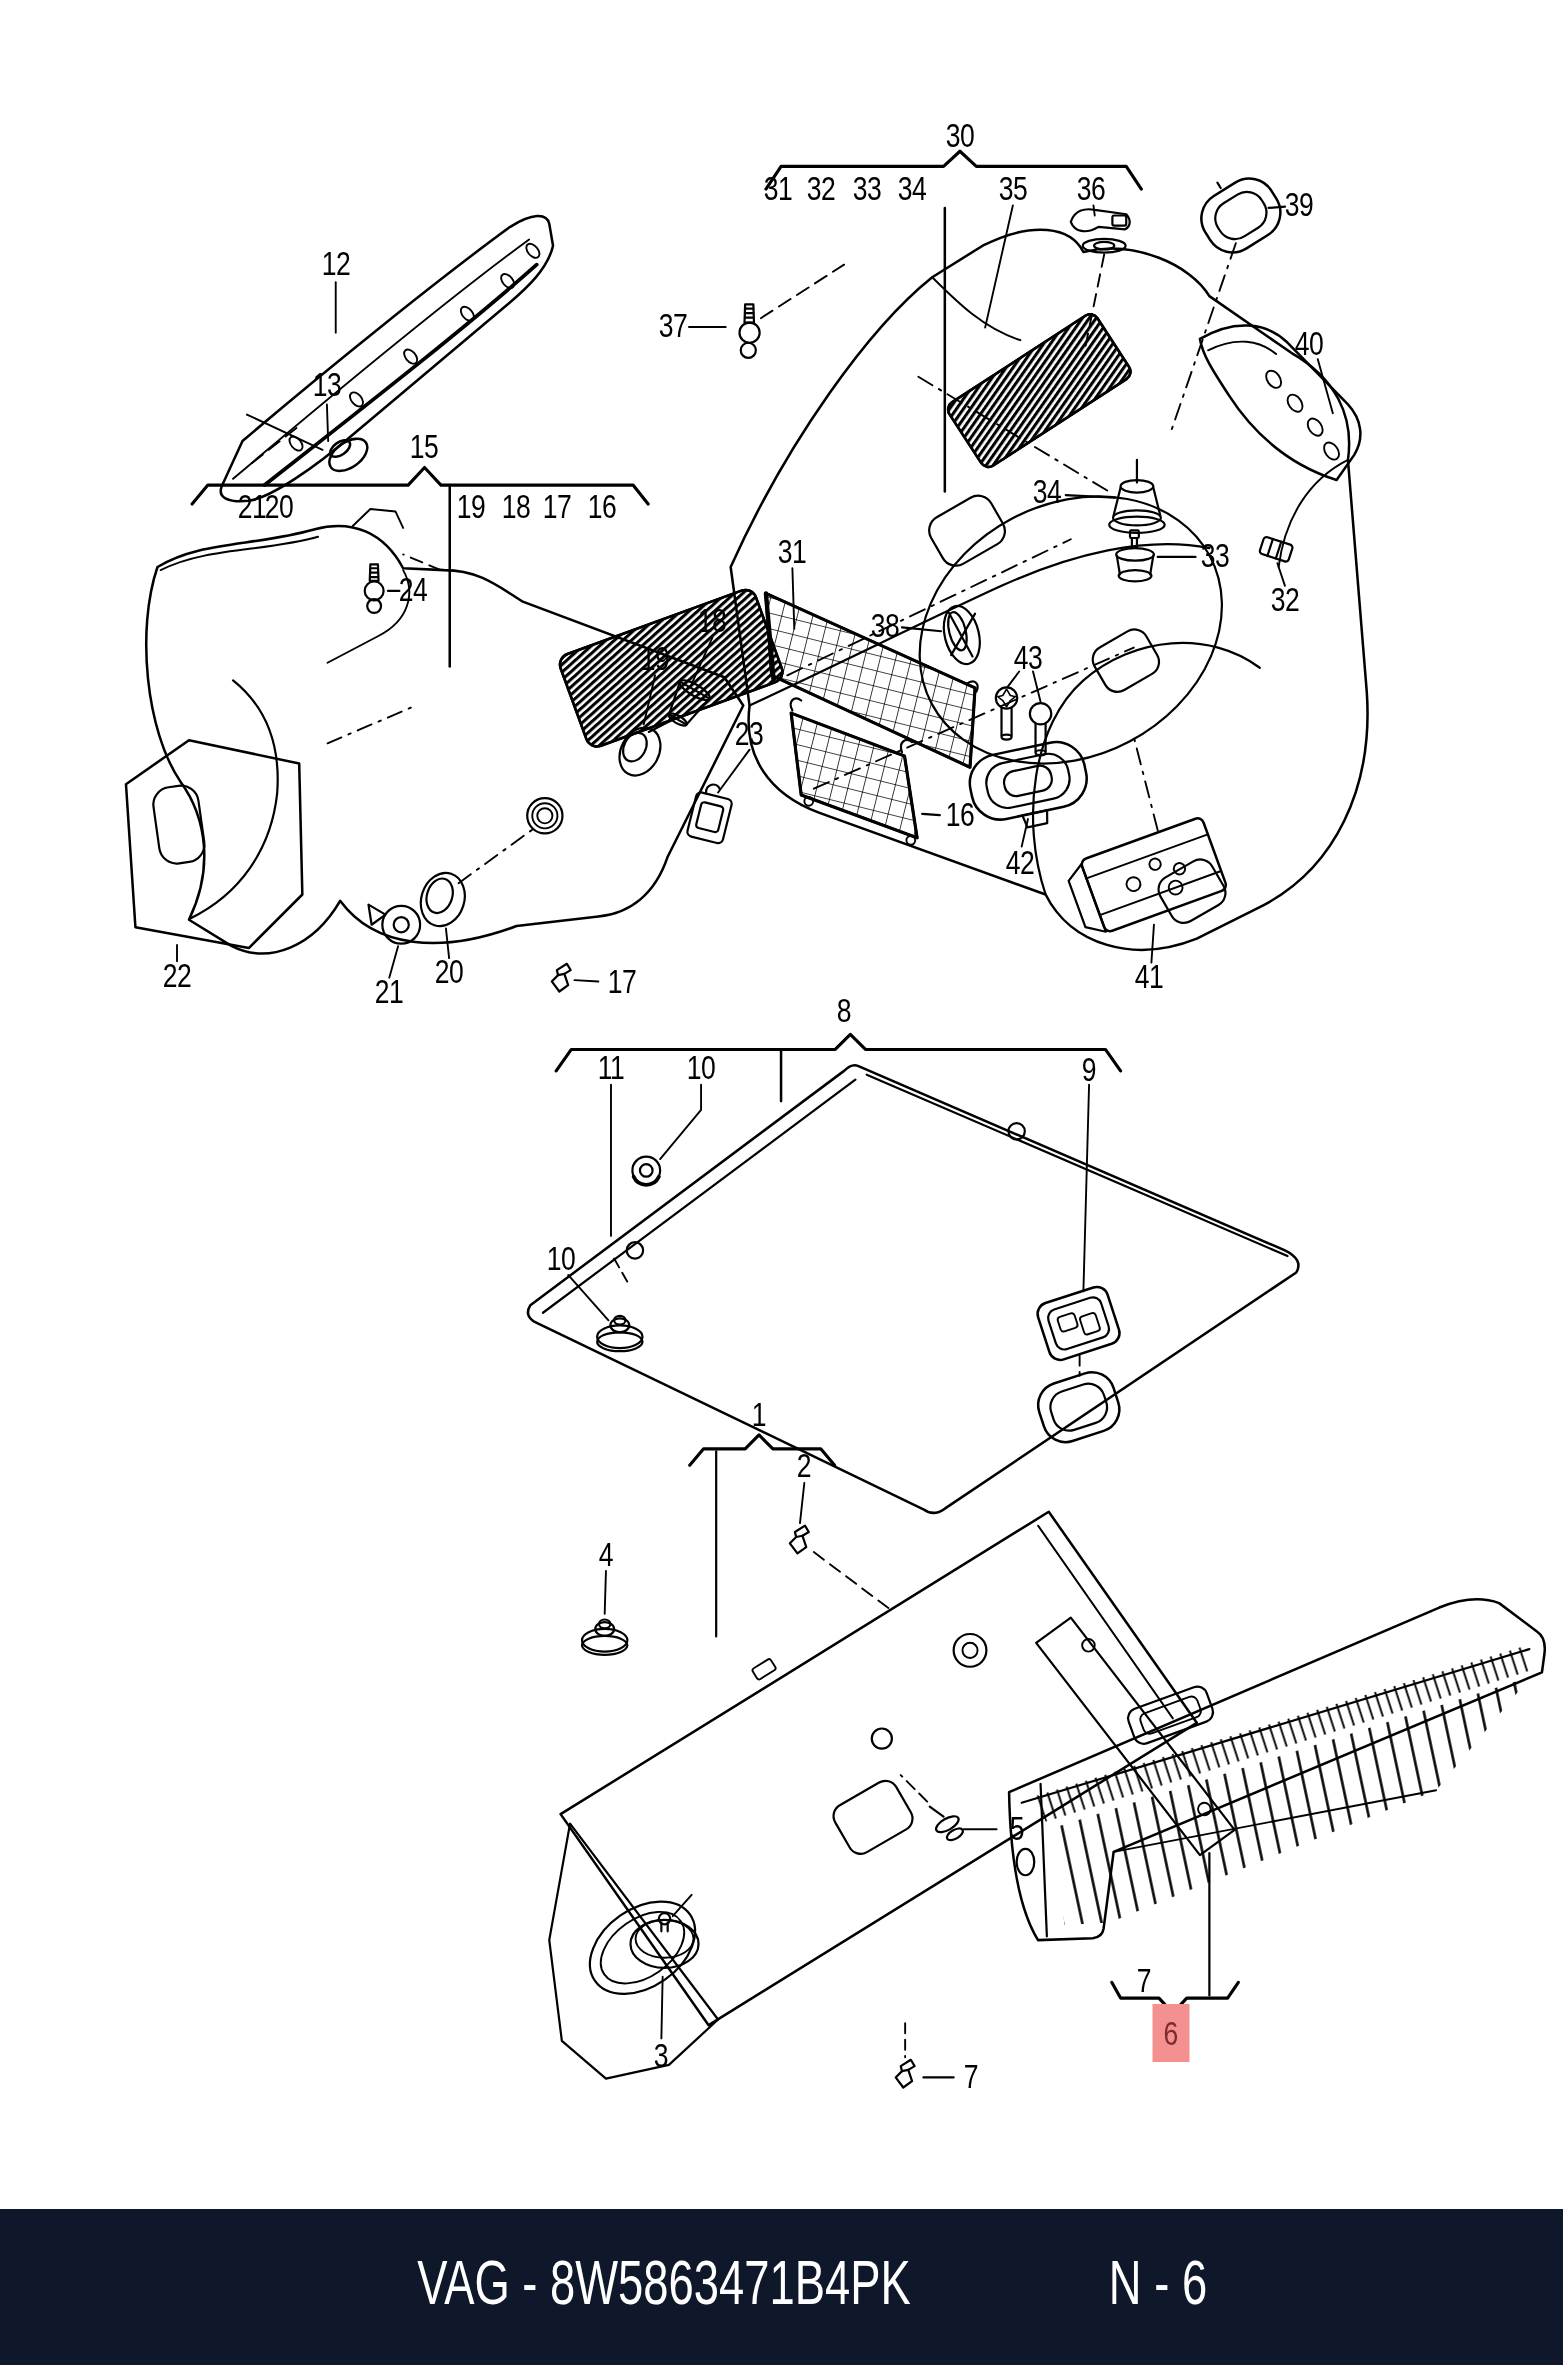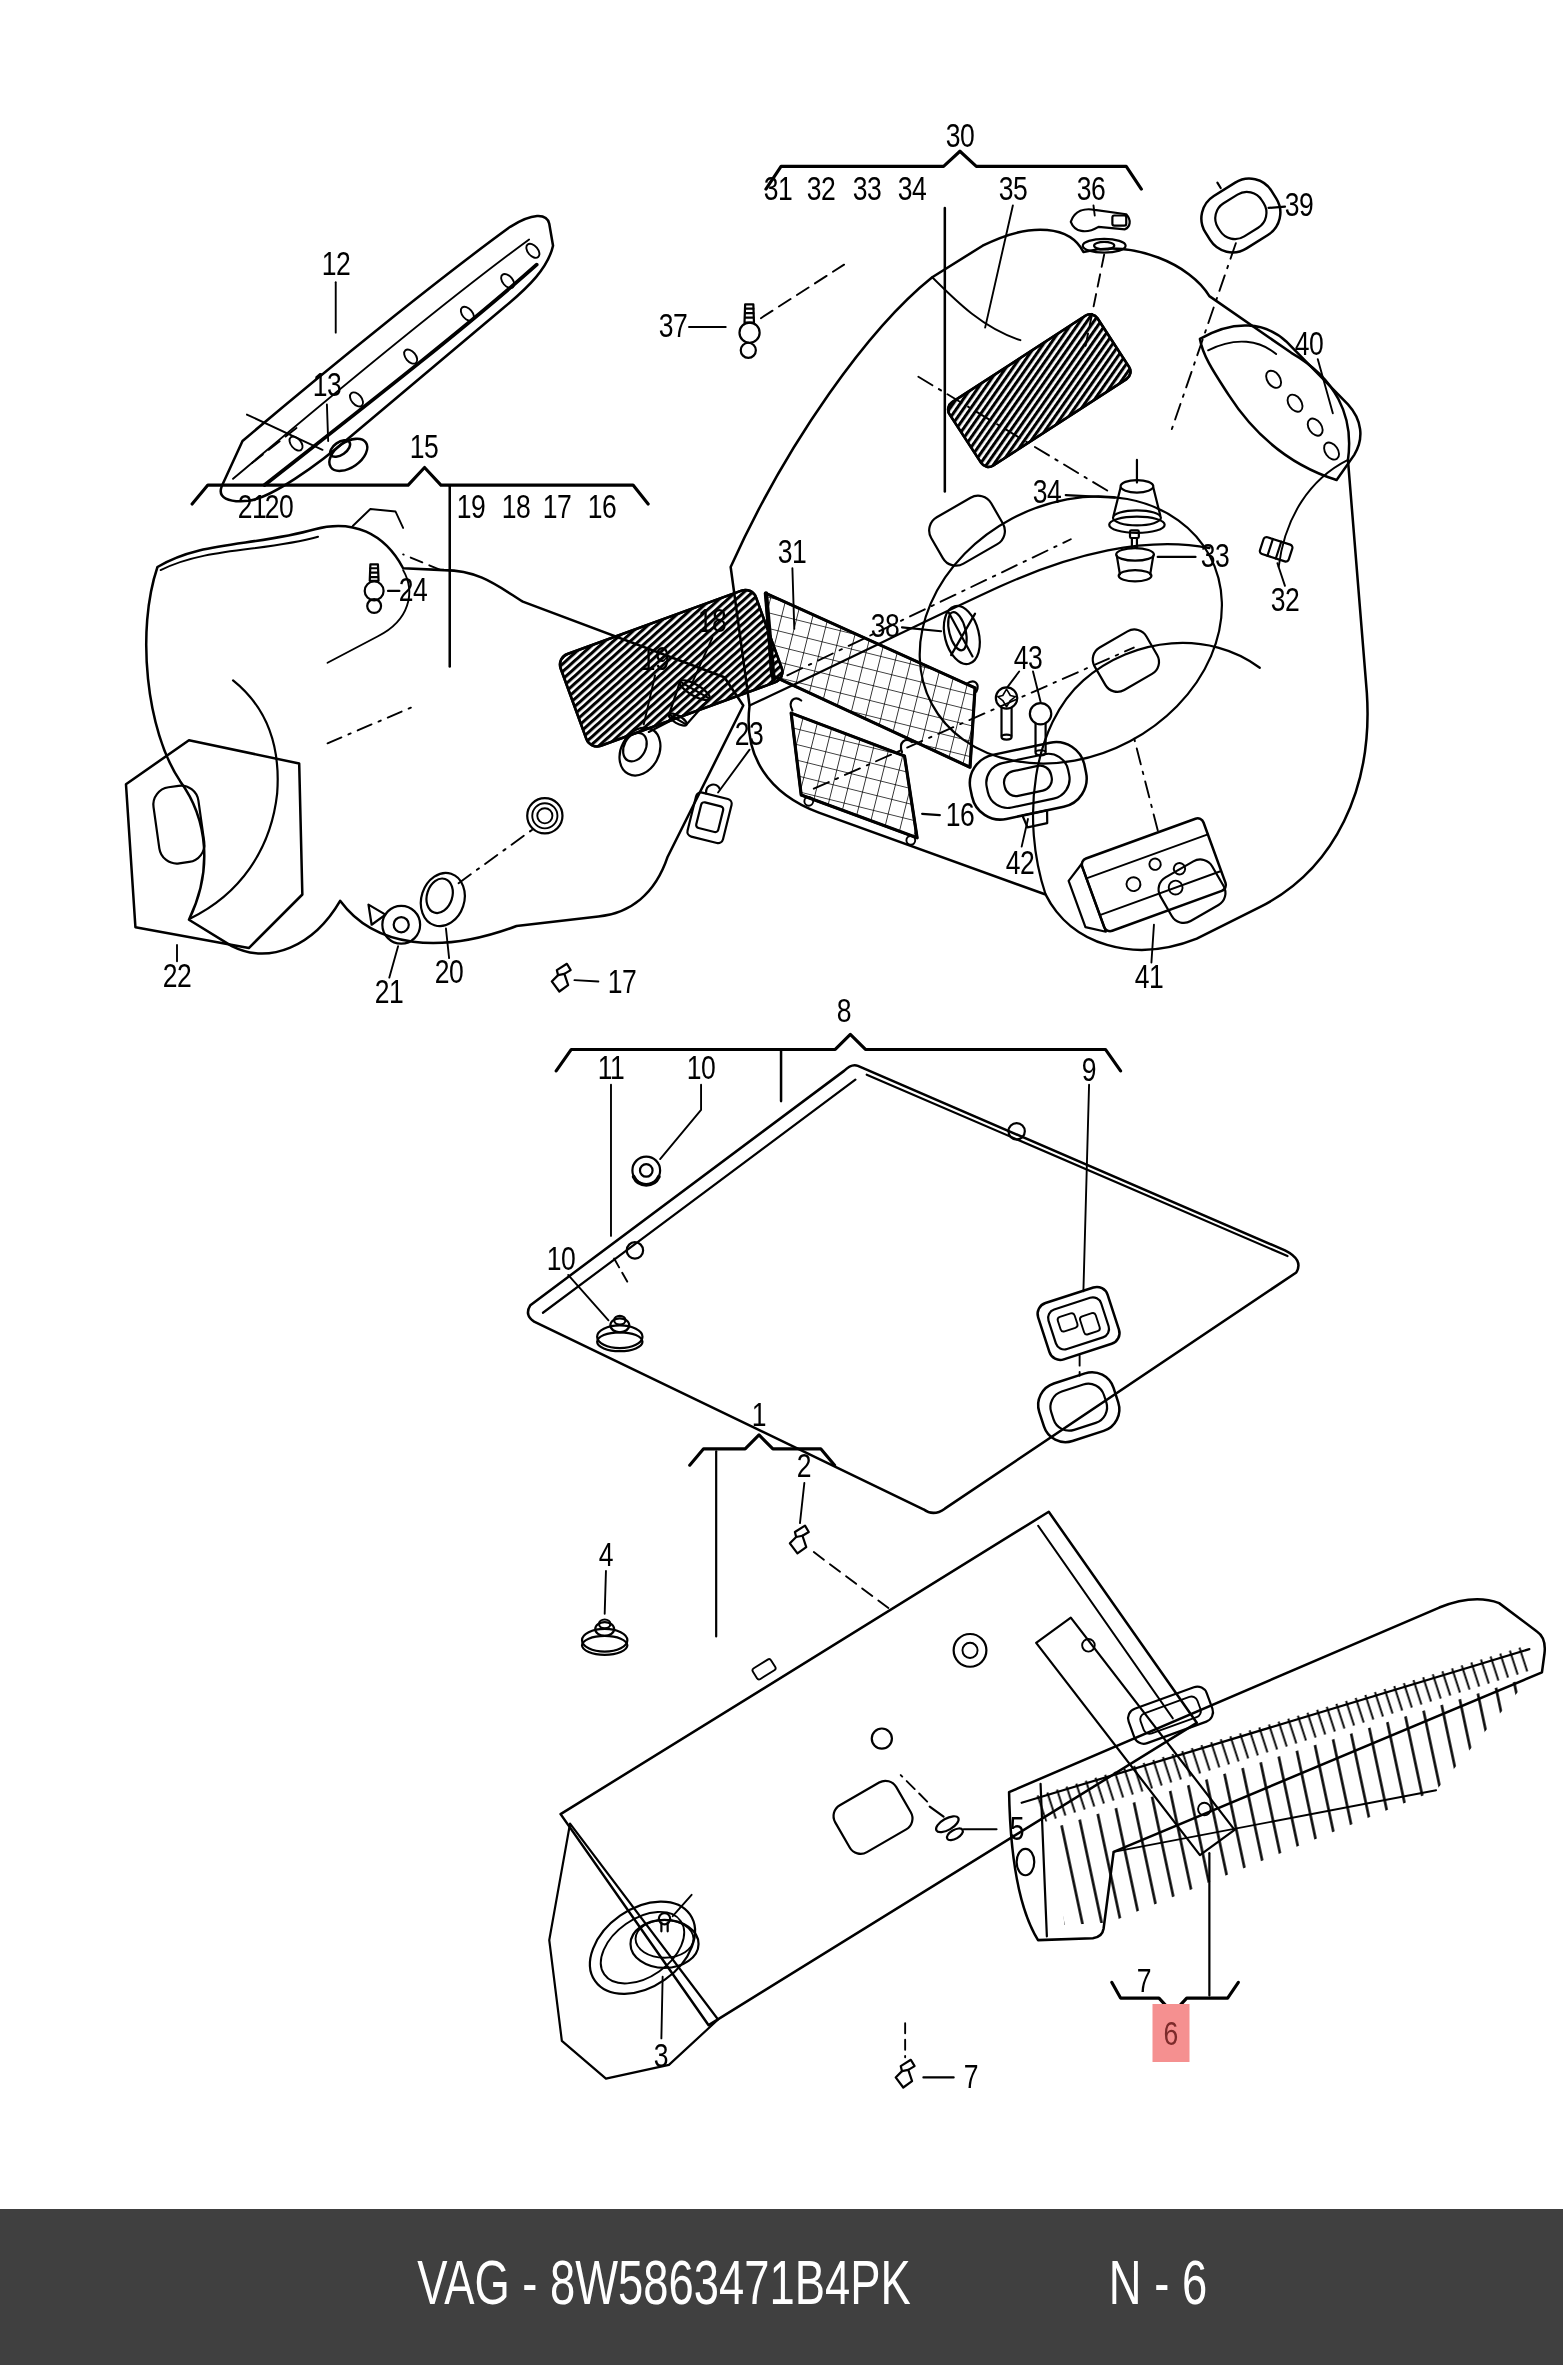--- a/index.html
+++ b/index.html
@@ -441,18 +441,18 @@
       <div class="callout" style="left: 606px; top: 1556px;">4</div>
       <div class="callout" style="left: 1017px; top: 1830px;">5</div>
       <div class="callout" style="left: 661px; top: 2057px;">3</div>
       <div class="callout" style="left: 971px; top: 2078px;">7</div>
       <div class="callout" style="left: 1144px; top: 1982px;">7</div>
       <div class="callout hl" style="left: 1171px; top: 2033px; background: rgb(245, 144, 144);">
         <span style="color: rgb(125, 43, 43);">6</span>
       </div>
     </div>
 
-  <div id="footer" style="background: #404040;">
+  <div id="footer" style="background: #0f172a;">
     <span class="ftxt" style="left: 664px; color: rgb(255, 255, 255);">VAG - 8W5863471B4PK</span>
     <span class="ftxt" style="left: 1158px; color: rgb(255, 255, 255);">N - 6</span>
   </div>
 </div>
 
 
 </body></html>

